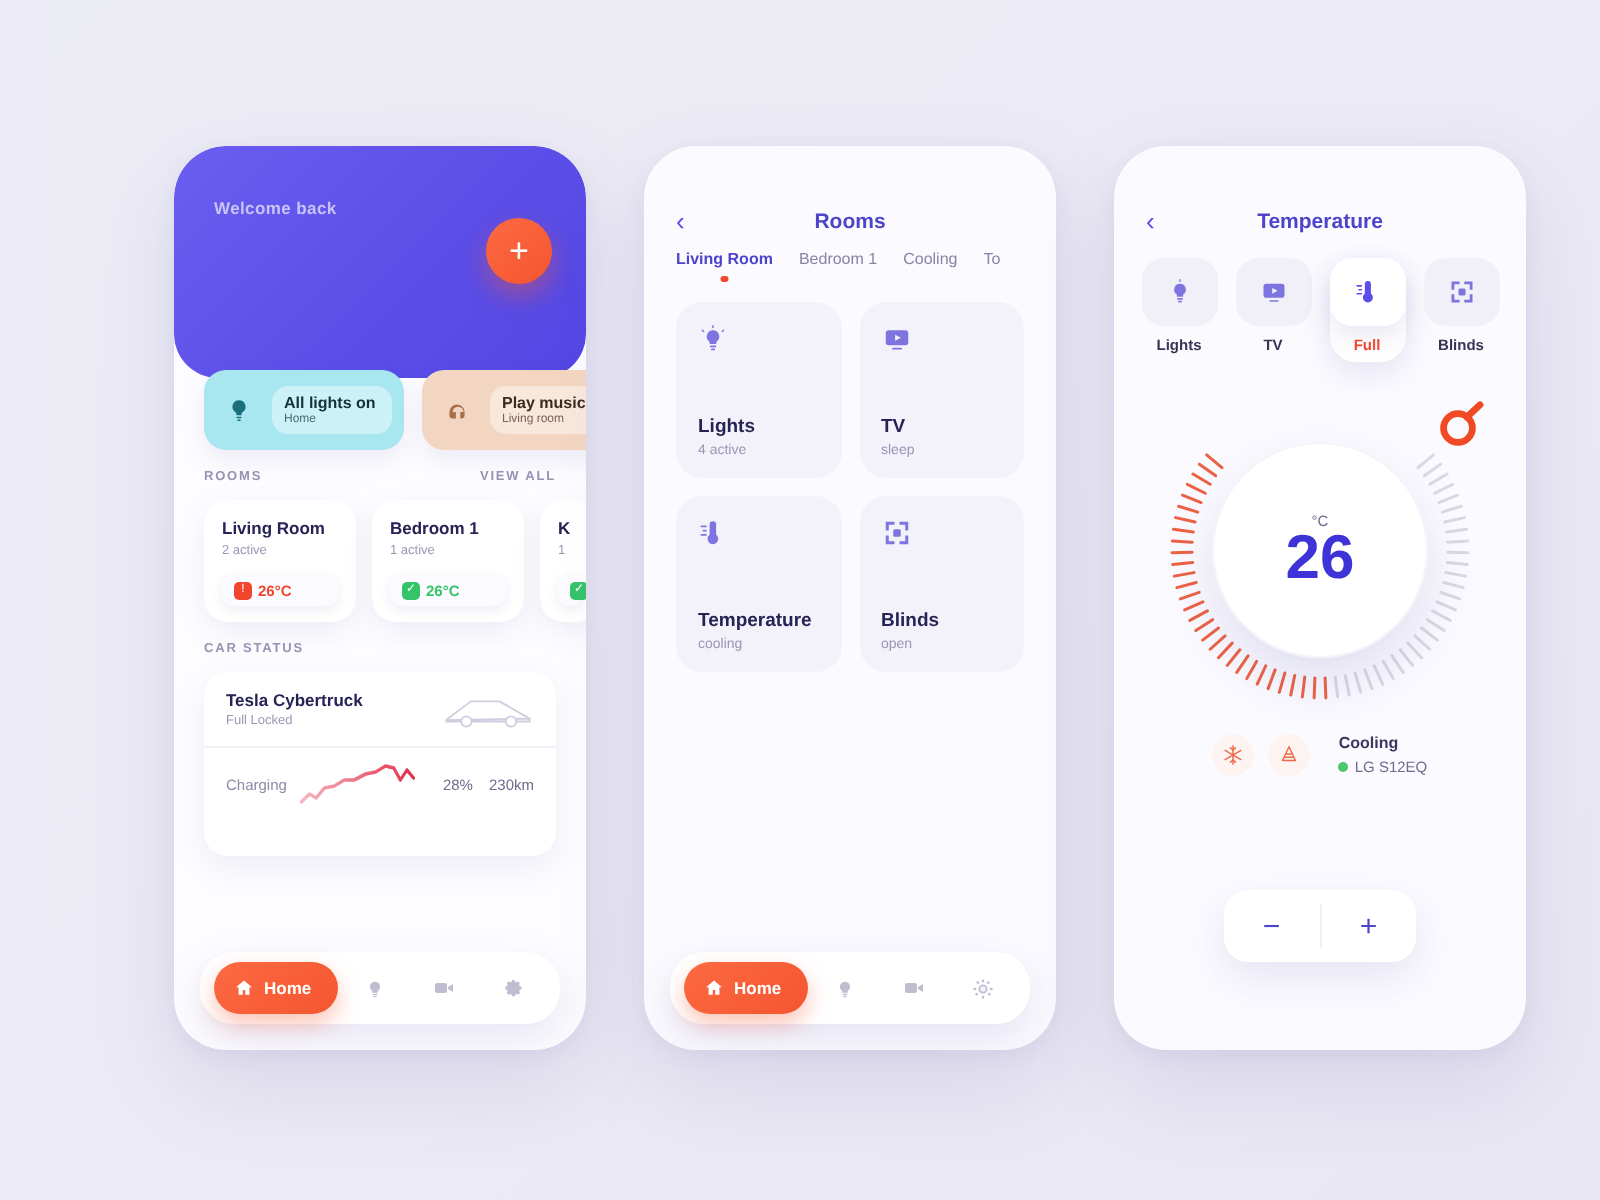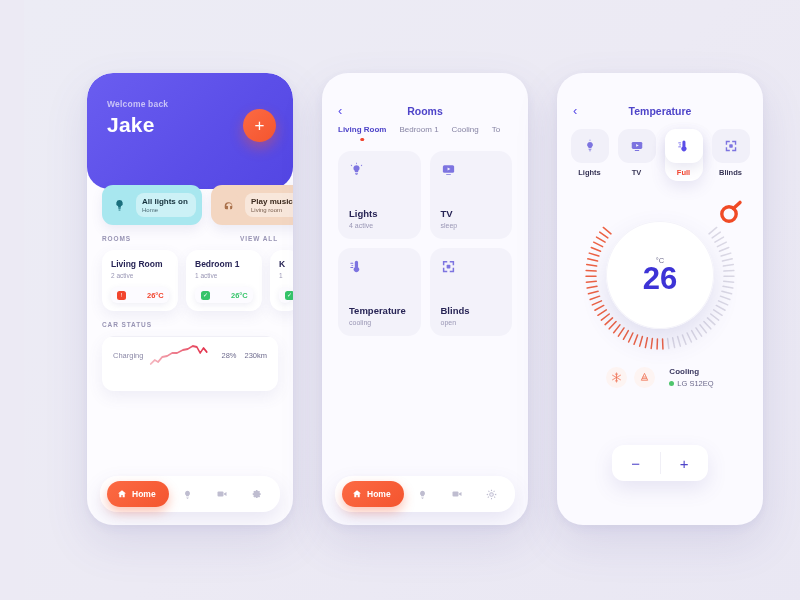--- a/index.html
+++ b/index.html
@@ -80,21 +80,21 @@
   .room-card {
     flex:0 0 auto; width:76px; background:#fff;
     border-radius:12px; padding:9px 9px 8px 9px;
     box-shadow:0 5px 14px rgba(90,85,160,.09);
   }
   .room-card.clip { width:30px; overflow:hidden; }
   .room-name { font-size:8.5px; font-weight:bold; color:#272455; white-space:nowrap;}
   .room-sub  { font-size:6.5px; color:#9a97b5; margin-top:3px; white-space:nowrap;}
   .temp-pill {
     margin-top:8px; height:16px; border-radius:6px; background:#fcfbff;
-    display:flex; align-items:center; gap:21px; padding:0 6px;
+    display:flex; align-items:center; gap:3px; padding:0 6px;
     box-shadow:0 2px 6px rgba(90,85,160,.10);
   }
   .pill-sq { width:9px; height:9px; border-radius:2.5px; display:flex;align-items:center;justify-content:center;color:#fff;font-size:6px;line-height:1;flex:0 0 auto;}
   .pill-sq.red   { background:#f2452e; }
   .pill-sq.green { background:#36c46a; }
   .pill-val { font-size:7.5px; font-weight:bold; }
   .pill-val.red   { color:#f2452e; }
   .pill-val.green { color:#36c46a; }
 
   .car-card {
@@ -203,21 +203,20 @@
 </style>
 </head>
 <body>
 
 <div id="stage">
 
   <div class="phone" id="phone1">
 
     <div class="hero">
       <div class="hero-welcome">Welcome back</div>
-      <div class="hero-name">Jake</div>
       <button class="fab">
         <span>+</span>
       </button>
     </div>
 
     <div class="quick-row">
       <div class="quick blue">
         <div class="q-ico">
           <svg width="13" height="13" viewBox="0 0 24 24" fill="#1b6f7d">
             <path d="M12 2a6 6 0 00-3.2 11.1c.5.3.8.9.8 1.5V16h4.8v-1.4c0-.6.3-1.2.8-1.5A6 6 0 0012 2z"></path>
@@ -272,20 +271,32 @@
           <span class="pill-sq green">✓</span>
         </div>
       </div>
     </div>
 
     <div class="sec-head" style="margin-top:10px">
       <div class="sec-title">CAR STATUS</div>
     </div>
 
     <div class="car-card">
+      <div class="car-top">
+        <div>
+          <div class="car-name">Tesla Cybertruck</div>
+          <div class="car-sub">Full Locked</div>
+        </div>
+        <svg width="46" height="20" viewBox="0 0 64 26">
+          <path d="M3 20 L20 7 L40 7 L61 19" fill="none" stroke="#cfcde0" stroke-width="1.3" stroke-linejoin="round"></path>
+          <path d="M3 20 L61 19 L61 21 L3 21 Z" fill="none" stroke="#cfcde0" stroke-width="1.3"></path>
+          <circle cx="17" cy="21" r="3.6" fill="#fff" stroke="#cfcde0" stroke-width="1.3"></circle>
+          <circle cx="48" cy="21" r="3.6" fill="#fff" stroke="#cfcde0" stroke-width="1.3"></circle>
+        </svg>
+      </div>
       <div class="car-div"></div>
       <div class="car-bot">
         <div class="car-lbl">Charging</div>
         <svg class="spark" viewBox="0 0 80 22" preserveAspectRatio="none">
           <defs>
             <linearGradient id="sparkfade" x1="0" y1="0" x2="1" y2="0">
               <stop offset="0%" stop-color="#e3304a" stop-opacity=".35"></stop>
               <stop offset="100%" stop-color="#e3304a" stop-opacity="1"></stop>
             </linearGradient>
           </defs>

